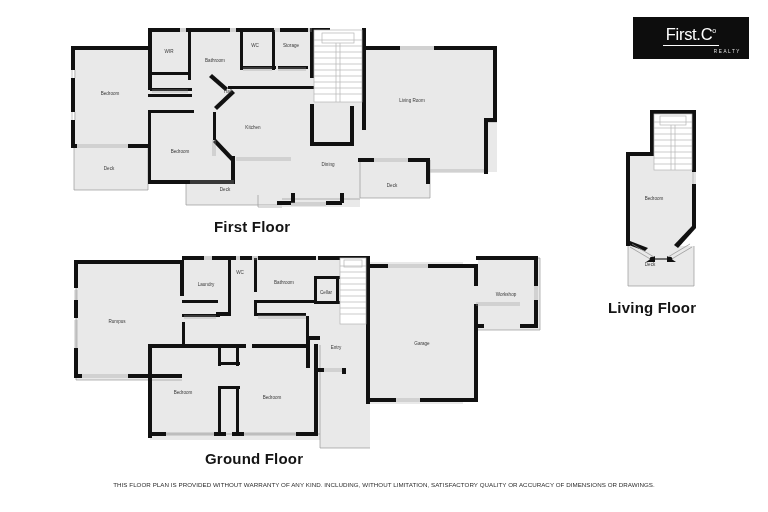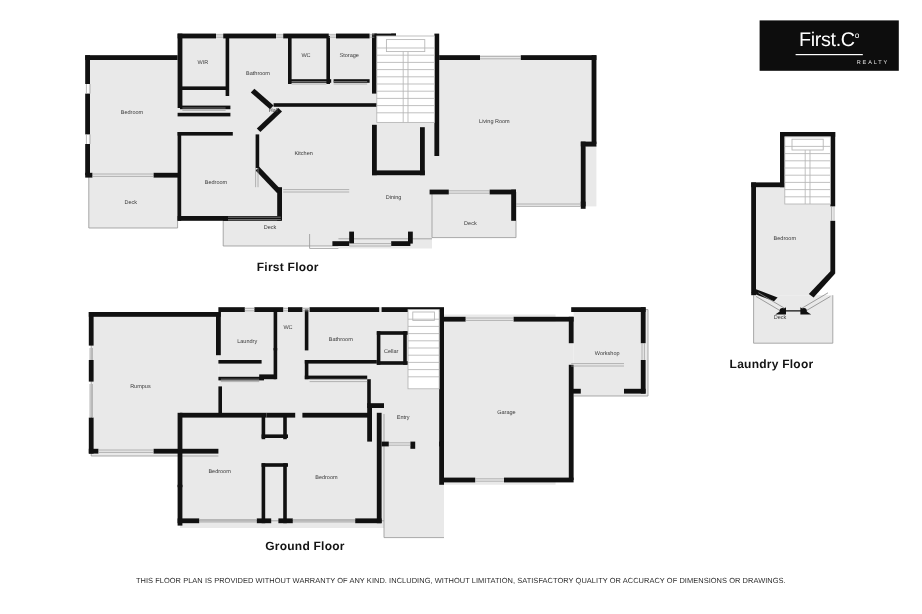--- a/index.html
+++ b/index.html
@@ -18,28 +18,28 @@
   }
   #canvas {
     position: absolute;
     inset: 0;
     width: 768px;
     height: 512px;
   }
   .floor-title {
     position: absolute;
     font-family: "Liberation Sans", sans-serif;
-    font-size: 10px;
+    font-size: 15px;
     font-weight: bold;
     letter-spacing: 0.2px;
     color: #141414;
     white-space: nowrap;
   }
   #title-first  { left: 214px; top: 218px; }
-  #title-ground { left: 221px; top: 450px; }
+  #title-ground { left: 205px; top: 450px; }
   #title-second { left: 608px; top: 299px; }
 
   .disclaimer {
     position: absolute;
     left: 0;
     top: 481px;
     width: 768px;
     text-align: center;
     font-family: "Liberation Sans", sans-serif;
     font-size: 6.2px;
@@ -442,20 +442,20 @@
 
     <g>
       <text class="rlabel" x="654" y="199">Bedroom</text>
       <text class="rlabel" x="650" y="265">Deck</text>
     </g>
   </g>
 </svg>
 
 <div class="floor-title" id="title-first">First Floor</div>
 <div class="floor-title" id="title-ground">Ground Floor</div>
-<div class="floor-title" id="title-second">Laundry Floor</div>
+<div class="floor-title" id="title-second">Living Floor</div>
 
 <div class="logo-box">
   <span class="logo-word"><span>First.C</span><span class="sup">o</span></span>
   <span class="logo-sub">REALTY</span>
 </div>
 
 <div class="disclaimer">THIS FLOOR PLAN IS PROVIDED WITHOUT WARRANTY OF ANY KIND. INCLUDING, WITHOUT LIMITATION,  SATISFACTORY QUALITY OR ACCURACY OF DIMENSIONS OR DRAWINGS.</div>
 
 </body></html>

